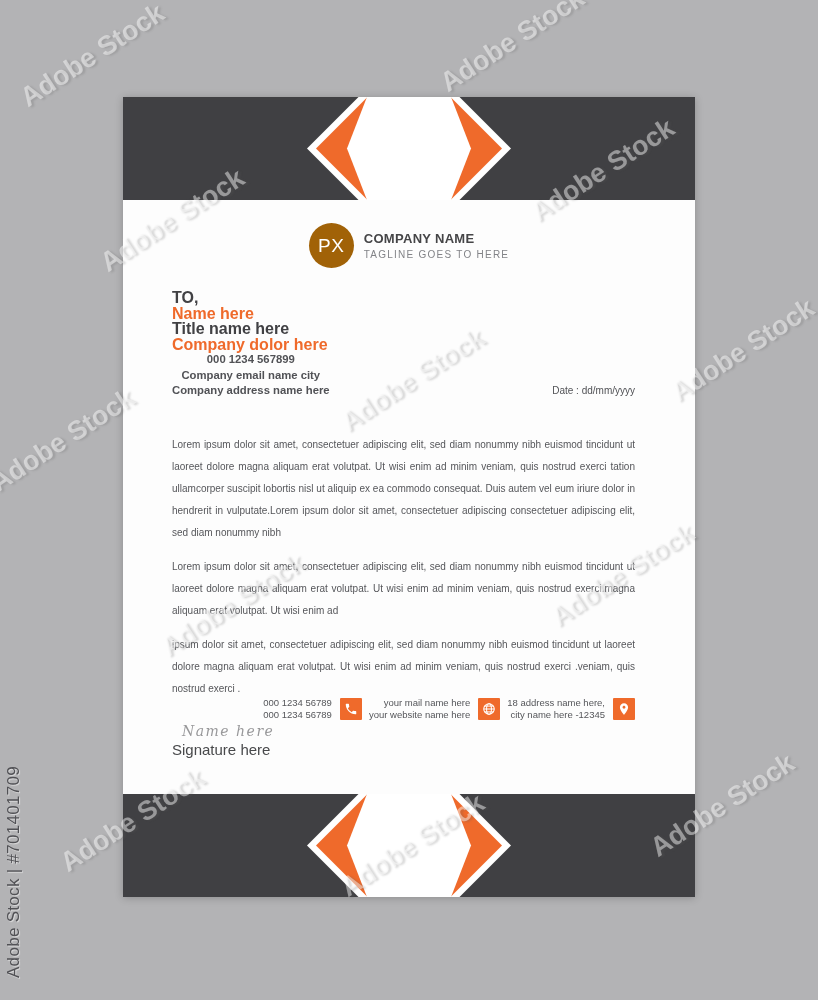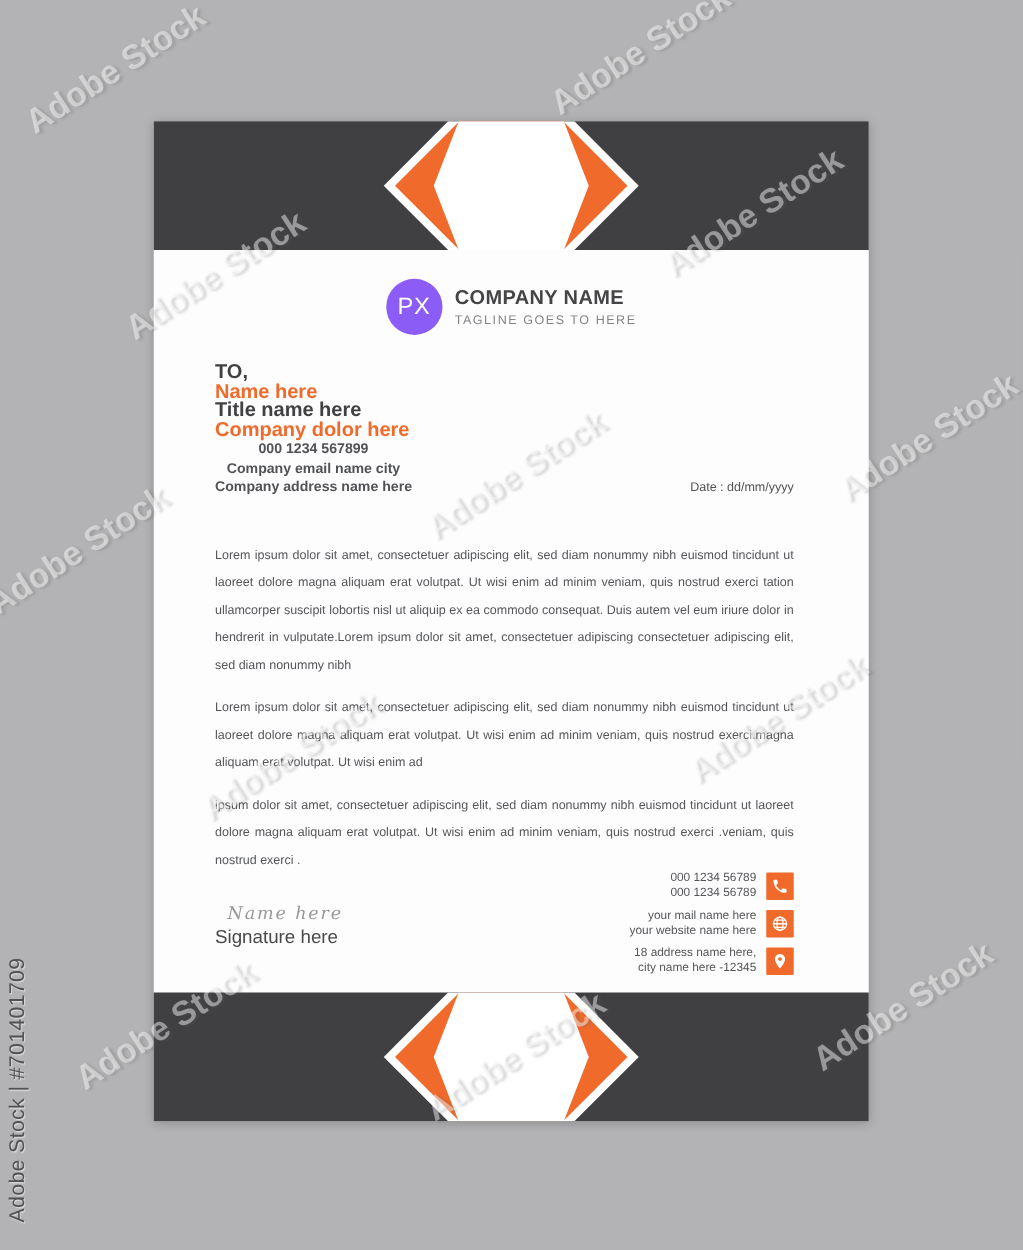--- a/index.html
+++ b/index.html
@@ -31,25 +31,25 @@
   }
   .band-top { top:0; }
   .band-bottom { bottom:0; }
   .band svg { position:absolute; left:0; top:0; display:block; }
   
   .logo-row {
     position:absolute; left:0; top:126px; width:100%;
     display:flex; justify-content:center; align-items:center; gap:10px;
   }
   .logo-circle {
-    width:45px; height:45px; border-radius:50%; background:#8b5cf6;
+    width:45px; height:45px; border-radius:50%; background:#a16207;
     display:flex; align-items:center; justify-content:center;
     color:#ffffff; font-size:19px; letter-spacing:0.5px;
   }
-  .company-name { font-size:16px; font-weight:bold; color:#454547; letter-spacing:0.3px; }
+  .company-name { font-size:13px; font-weight:bold; color:#454547; letter-spacing:0.3px; }
   .tagline { font-size:10px; color:#828387; letter-spacing:1.25px; margin-top:3px; }
   
   .to-block { position:absolute; left:49px; top:193px; line-height:15.5px; }
   .to-line { font-size:16px; font-weight:bold; color:#414144; }
   .to-line.orange { color:#ef6a2b; }
   .to-line.muted { font-size:11.3px; font-weight:bold; color:#515256;text-align:center; }
   .date-line { position:absolute; right:60px; top:288px; font-size:10px; color:#515256; }
   
   .letter-body { position:absolute; left:49px; right:60px; top:337px; }
   .letter-body p {
@@ -60,21 +60,21 @@
   
   .signature { position:absolute; left:49px; top:626px; }
   .sig-script {
     font-family:"DejaVu Serif", serif; font-style:italic;
     font-size:14px; color:#98989a; letter-spacing:1.5px; margin-left:10px;
   }
   .sig-label { font-size:15px; color:#48494b; margin-top:2px; }
   
   .contact {
     position:absolute; right:60px; top:600px;
-    display:flex; flex-direction:column; gap:7px; align-items:flex-end;
+    display:flex; flex-direction:row; gap:7px; align-items:flex-end;
   }
   .contact-row { display:flex; align-items:center; justify-content:flex-end; gap:8px; }
   .contact-text { text-align:right; font-size:9.5px; line-height:11.5px; color:#55565a; }
   .icon-box {
     width:22px; height:22px; background:#ef6a2b; border-radius:1px;
     display:flex; align-items:center; justify-content:center; flex:0 0 auto;
   }
   .icon-box svg { width:14px; height:14px; display:block; }
 </style>
 </head>

